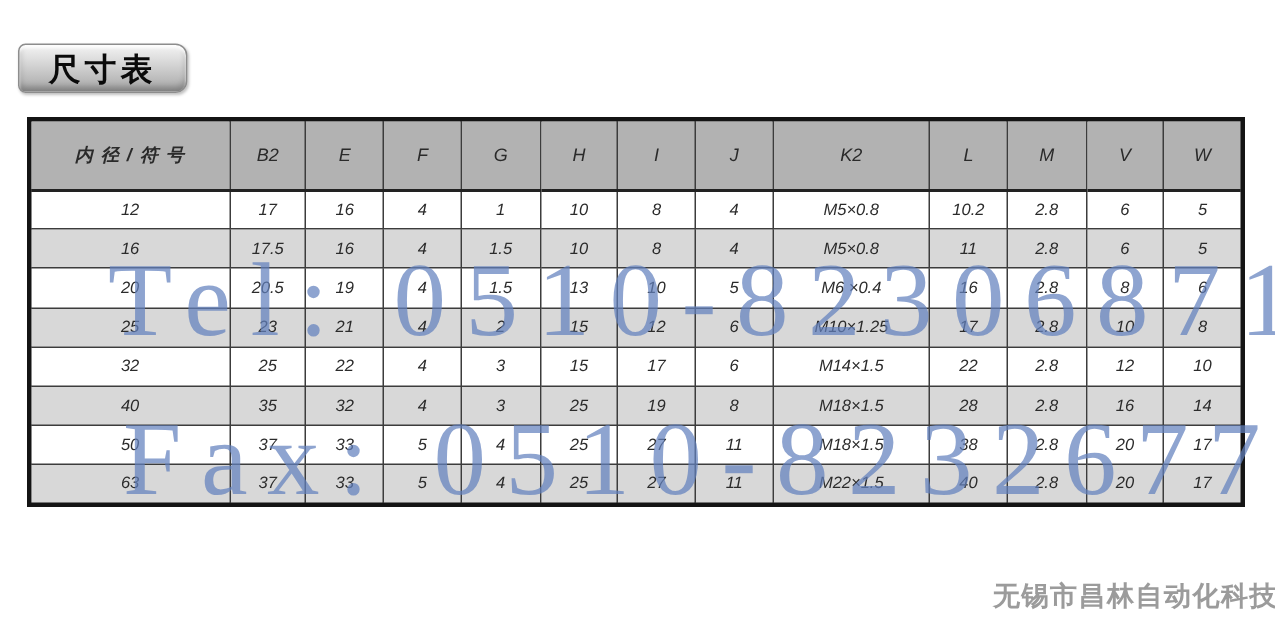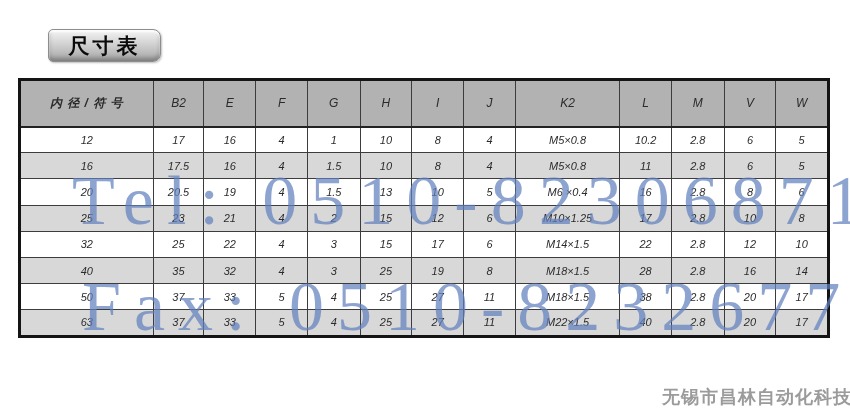--- a/index.html
+++ b/index.html
@@ -18,21 +18,21 @@
     font-family:"Liberation Sans", sans-serif;
   }
   
   .title-btn{
     position:absolute;left:12px;top:29px;
     width:113px;height:33px;
     background:linear-gradient(180deg,#f4f4f4 0%,#d6d6d6 40%,#a6a6a6 100%);
     border:1px solid #8d8d8d;
     border-radius:5px 8px 8px 5px;
     box-shadow:inset 0 2px 2px rgba(255,255,255,0.9), inset 0 -3px 4px rgba(0,0,0,0.25), 1px 1px 2px rgba(0,0,0,0.25);
-    display:flex;align-items:center;justify-content:center;margin-left:36px;
+    display:flex;align-items:center;justify-content:center;
   }
   .title-btn span{
     font-size:21px;font-weight:bold;color:#0a0a0a;letter-spacing:3px;
   }
   
   table.dim-table{
     position:absolute;left:18px;top:78px;width:812px;
     border-collapse:collapse;table-layout:fixed;
     border:3px solid #141414;
     font-size:11px;color:#2b2b2b;font-style:italic;

